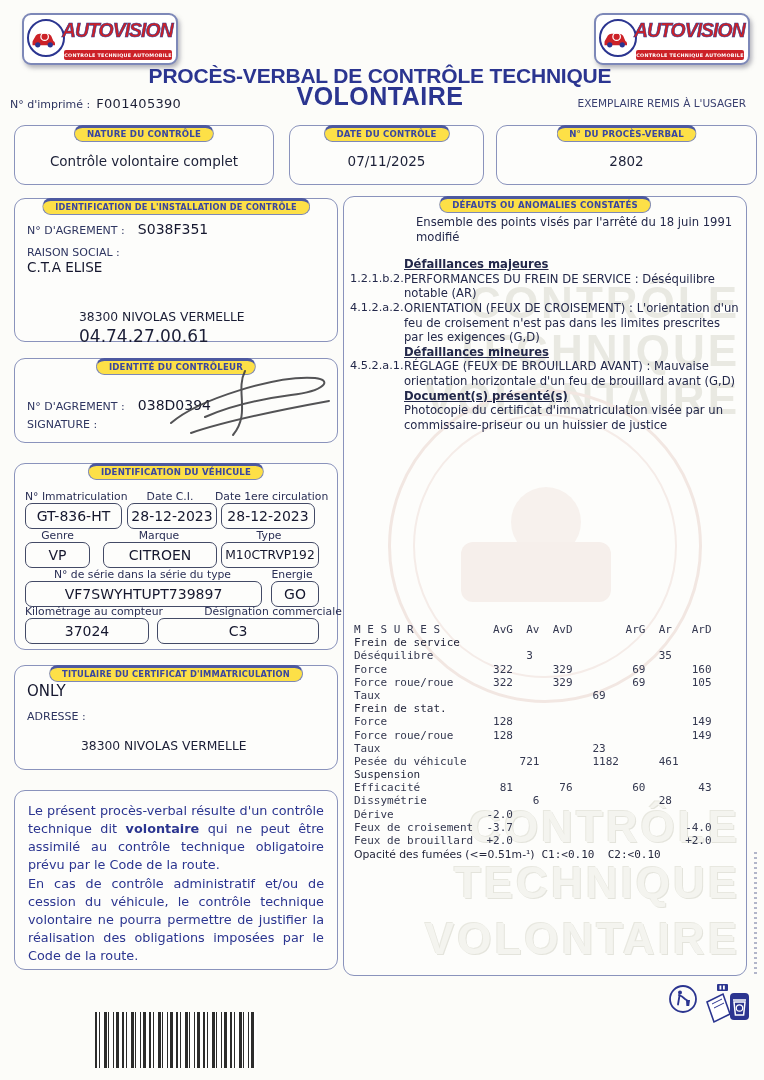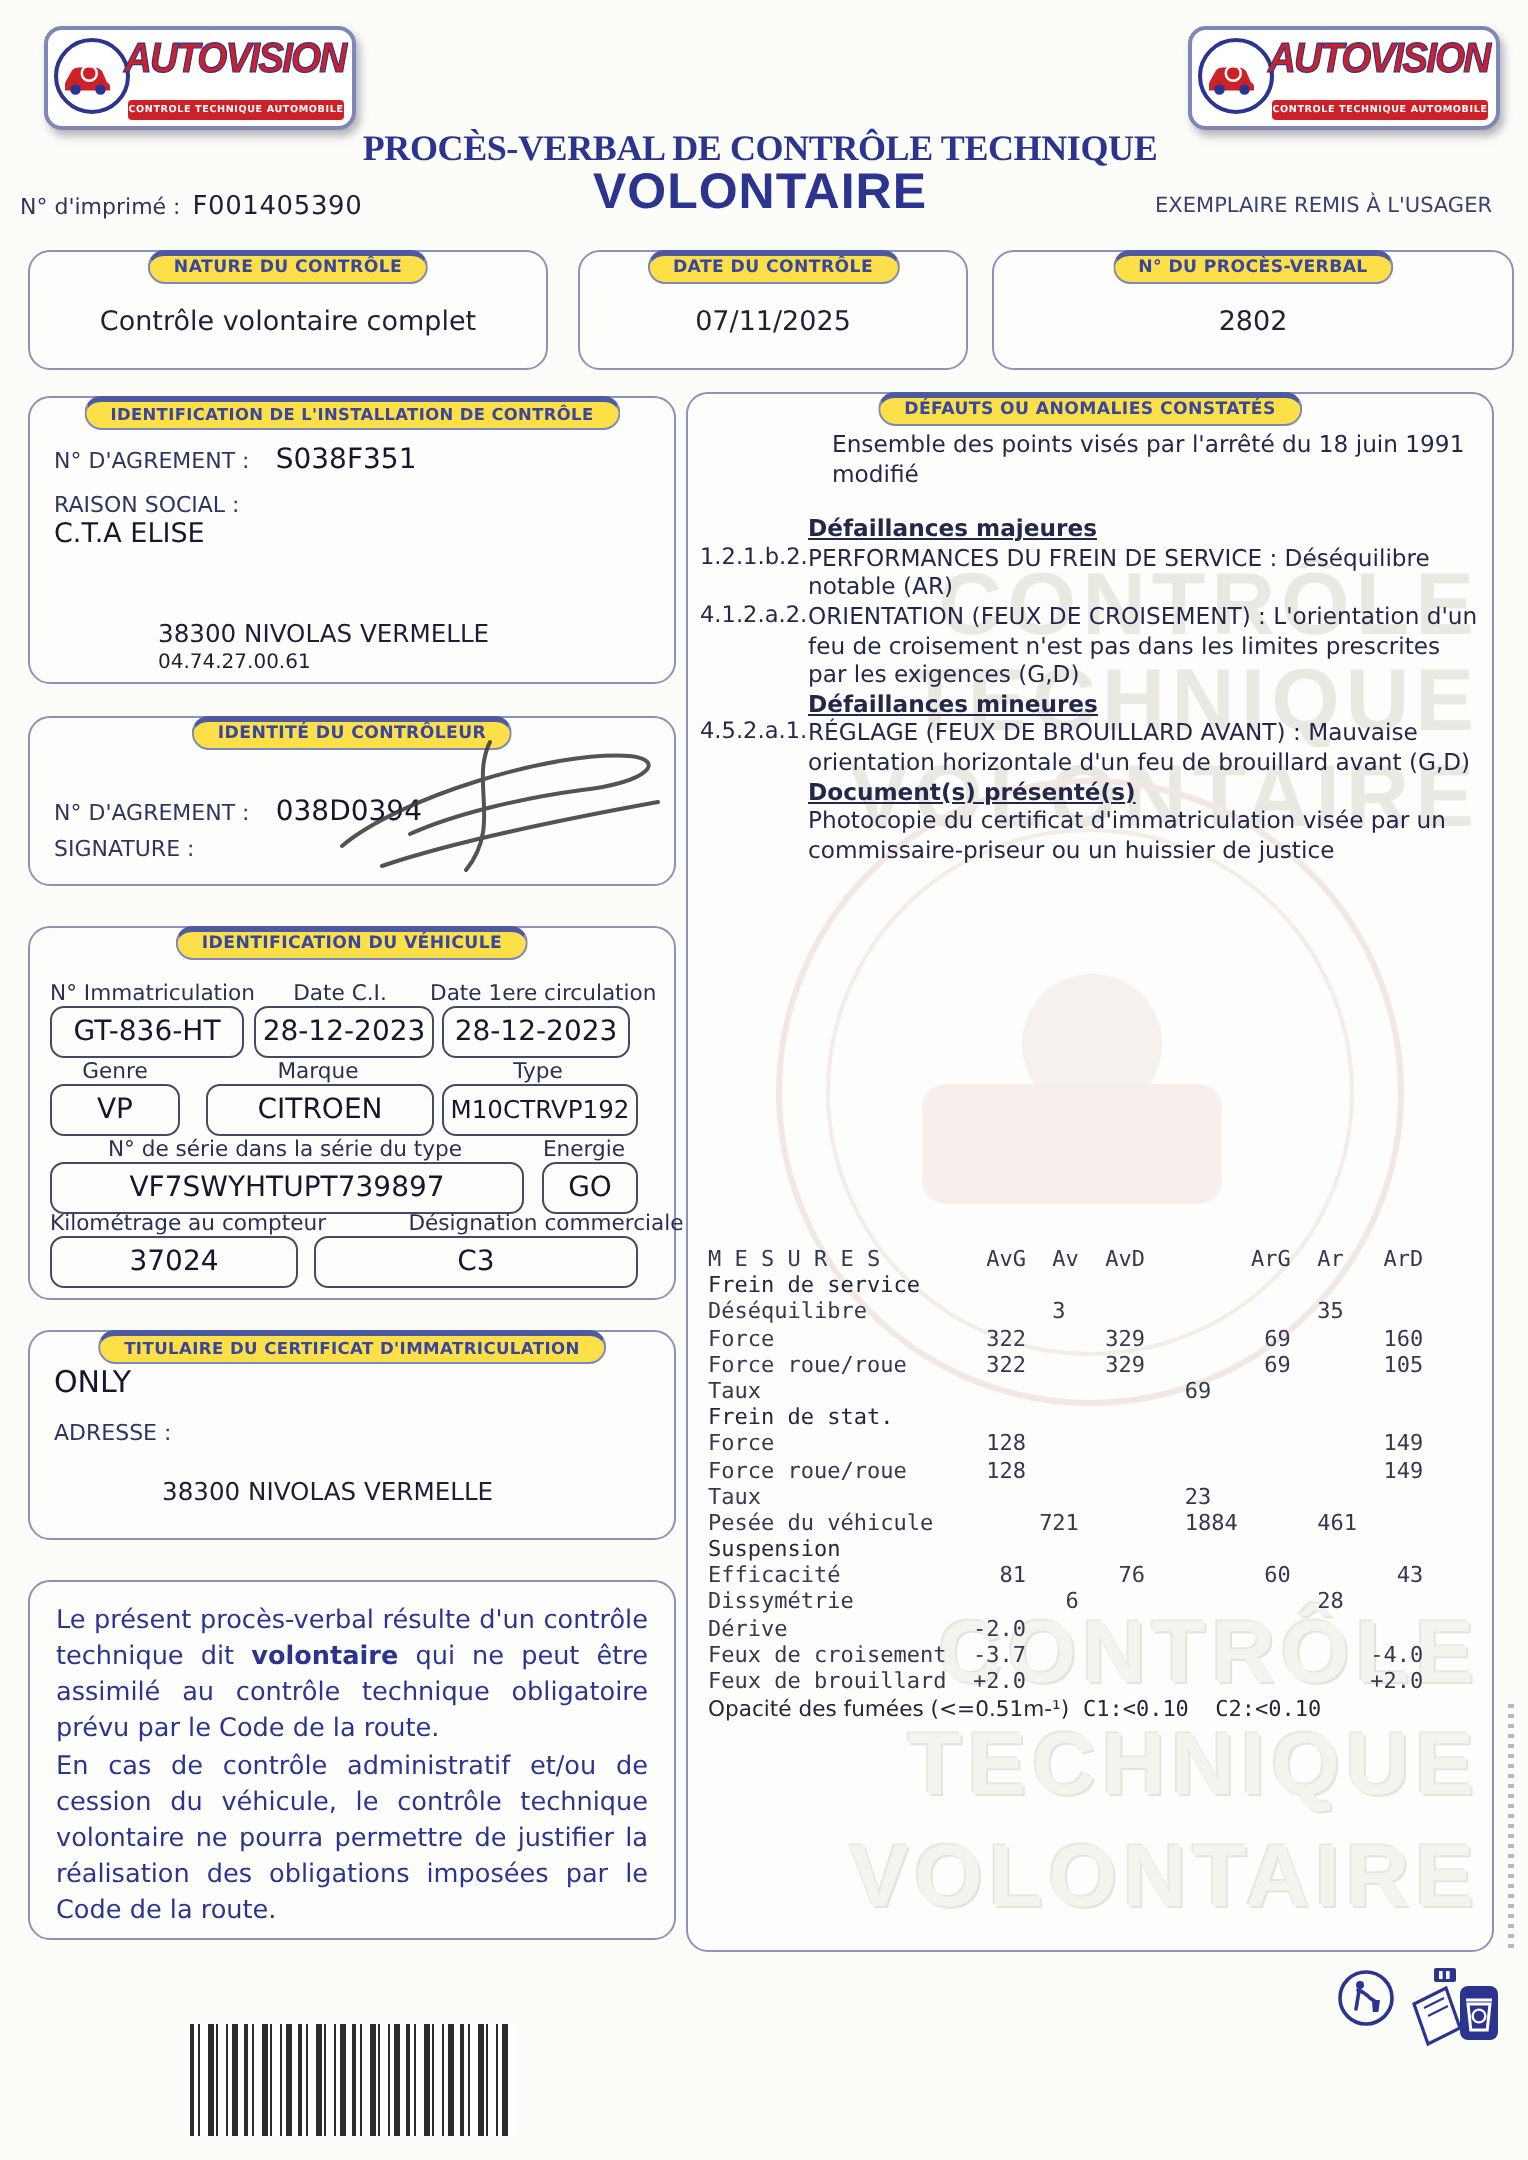--- a/index.html
+++ b/index.html
@@ -14,21 +14,21 @@
         border-radius:50%;background:#fff;}
   .logo-word{position:absolute;left:38px;top:3px;font-family:"Liberation Sans",sans-serif;
         font-size:21px;font-weight:800;font-style:italic;color:#cc2127;
         -webkit-text-stroke:.6px #2b3590;letter-spacing:-1px;transform:scaleX(.92);transform-origin:left;}
   .logo-banner{position:absolute;left:40px;right:4px;bottom:3px;height:10px;background:#cc2127;
         border-radius:2px;color:#fff;font-size:4.8px;font-weight:bold;letter-spacing:.3px;
         display:flex;align-items:center;justify-content:center;white-space:nowrap;}
 
   
   .title1{position:absolute;top:64px;left:120px;width:520px;text-align:center;
-        font-family:Liberation Serif, serif;font-weight:bold;font-size:18px;color:#2b3590;letter-spacing:-.2px;}
+        font-family:Liberation Sans, sans-serif;font-weight:bold;font-size:21px;color:#2b3590;letter-spacing:-.2px;}
   .title2{position:absolute;top:82px;left:120px;width:520px;text-align:center;
         font-family:"Liberation Sans",sans-serif;font-weight:bold;font-size:25px;color:#2b3590;letter-spacing:.5px;}
   .imprime{position:absolute;top:96px;left:10px;font-size:11px;color:#2e3560;}
   .imprime b{font-size:13px;color:#1d2036;font-weight:normal;margin-left:6px;letter-spacing:.3px;}
   .exemplaire{position:absolute;top:97px;right:18px;font-size:10.5px;color:#3a4070;}
 
   
   .box{position:absolute;border:1.3px solid #8a93bc;border-radius:11px;background:rgba(255,255,255,.35);}
   .banner{position:absolute;top:-1px;left:50%;transform:translateX(-50%);
         background:#fde047;border:1px solid #7d88b8;border-top:3px solid #4d59a0;border-radius:9px;
@@ -145,21 +145,21 @@
     <div class="banner">N° DU PROCÈS-VERBAL</div>
     <div class="tb-val">2802</div>
   </div>
 
   <div class="box" style="left:14px;top:198px;width:322px;height:142px;">
     <div class="banner" style="font-size:8.2px;">IDENTIFICATION DE L'INSTALLATION DE CONTRÔLE</div>
     <div class="line" style="top:20px;"><span class="lbl">N° D'AGREMENT :</span> <span class="val" style="margin-left:8px;">S038F351</span></div>
     <div class="line lbl" style="top:47px;">RAISON SOCIAL :</div>
     <div class="line" style="top:60px;font-size:13.5px;color:#15172e;">C.T.A ELISE</div>
     <div class="line" style="top:111px;left:64px;font-size:12.3px;color:#1b1e36;">38300 NIVOLAS VERMELLE</div>
-    <div class="line" style="top:127px;left:64px;font-size:10px;color:#1b1e36;">04.74.27.00.61</div>
+    <div class="line" style="top:127px;left:64px;font-size:17px;color:#1b1e36;">04.74.27.00.61</div>
   </div>
 
   <div class="box" style="left:14px;top:358px;width:322px;height:83px;">
     <div class="banner">IDENTITÉ DU CONTRÔLEUR</div>
     <div class="line" style="top:36px;"><span class="lbl">N° D'AGREMENT :</span> <span class="val" style="margin-left:8px;">038D0394</span></div>
     <div class="line lbl" style="top:59px;">SIGNATURE :</div>
     <div class="sig">
       <svg width="180" height="86" viewBox="0 0 180 86">
         <g fill="none" stroke="#3c3c3f" stroke-width="2" stroke-linecap="round" opacity=".88">
           <path d="M14 58 C42 34, 120 10, 158 13 C176 15, 168 26, 134 30 C104 34, 70 42, 48 52"></path>
@@ -274,21 +274,21 @@
       <div class="m-line">M E S U R E S        AvG  Av  AvD        ArG  Ar   ArD</div>
       <div class="m-line m-bold">Frein de service</div>
       <div class="m-line">Déséquilibre              3                   35</div>
       <div class="m-line">Force                322      329         69       160</div>
       <div class="m-line">Force roue/roue      322      329         69       105</div>
       <div class="m-line">Taux                                69</div>
       <div class="m-line m-bold">Frein de stat.</div>
       <div class="m-line">Force                128                           149</div>
       <div class="m-line">Force roue/roue      128                           149</div>
       <div class="m-line">Taux                                23</div>
-      <div class="m-line">Pesée du véhicule        721        1884      461</div>
+      <div class="m-line">Pesée du véhicule        721        1182      461</div>
       <div class="m-line m-bold">Suspension</div>
       <div class="m-line">Efficacité            81       76         60        43</div>
       <div class="m-line">Dissymétrie                6                  28</div>
       <div class="m-line">Dérive              -2.0</div>
       <div class="m-line">Feux de croisement  -3.7                          -4.0</div>
       <div class="m-line">Feux de brouillard  +2.0                          +2.0</div>
       <div class="m-opacity"><span>Opacité des fumées (&lt;=0.51m-¹)</span>  <span class="mono">C1:&lt;0.10  C2:&lt;0.10</span></div>
     </div>
   </div>
 

